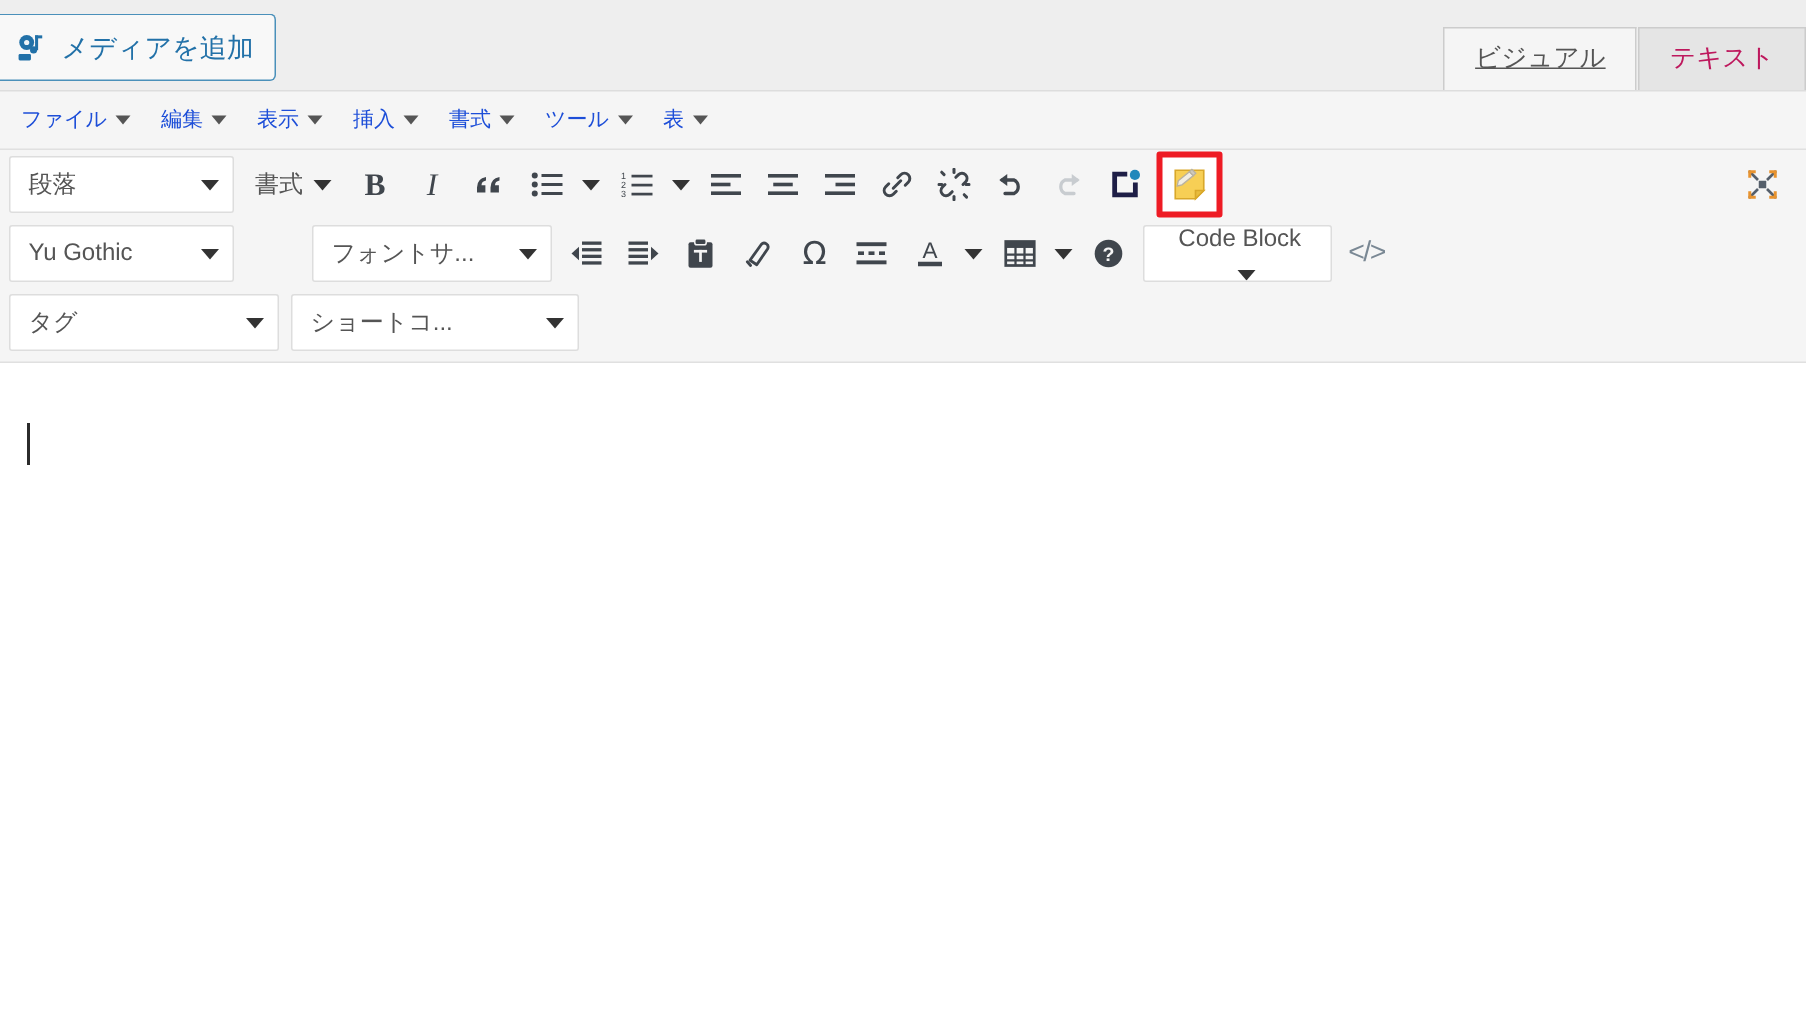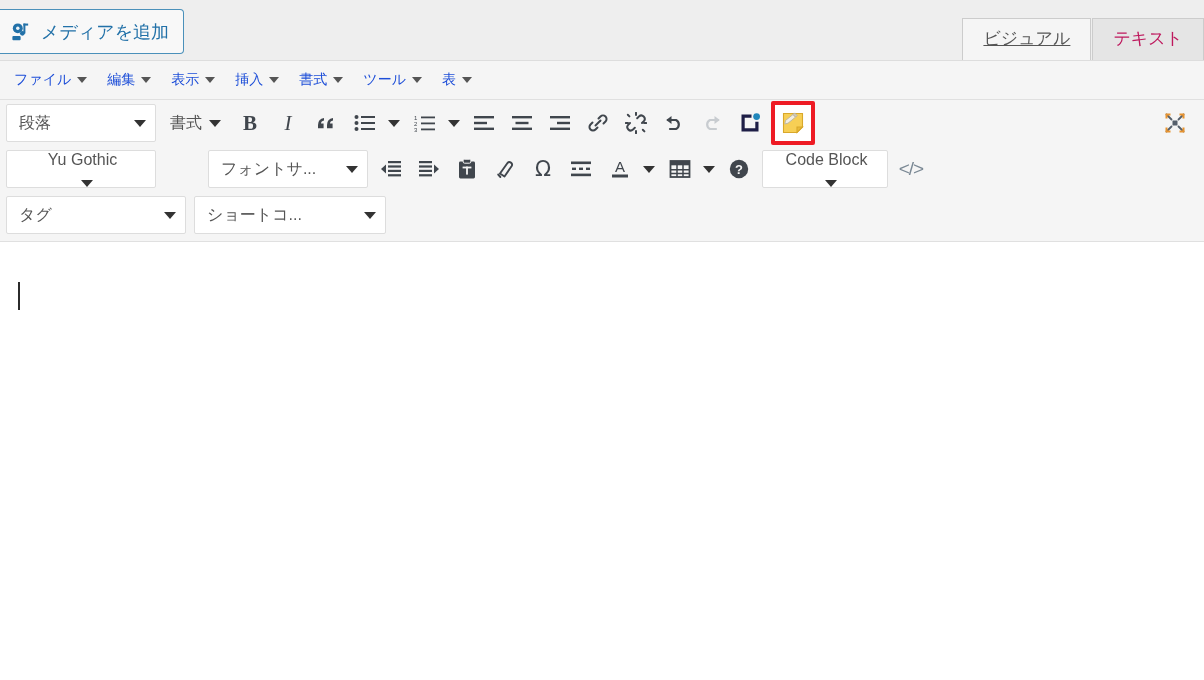--- a/index.html
+++ b/index.html
@@ -127,21 +127,21 @@
     justify-content: space-between;
     padding: 0 9px 0 12px;
     margin: 0 4px;
     font-size: 16px;
     color: #555;
     cursor: pointer;
     white-space: nowrap;
     overflow: hidden;
   }
   .lb-paragraph { width: 150px; }
-  .lb-font { width: 150px; flex-direction: column; }
+  .lb-font { width: 150px; }
   .lb-fontsize { width: 160px; margin-left: 48px; }
   .lb-tag { width: 180px; }
   .lb-shortcode { width: 192px; }
   .lb-codeblock { width: 126px; flex-direction: column; }
   .mce-listbox .tri { margin-left: 8px; flex: none; }
 
   .txt-btn {
     display: flex; align-items: center; gap: 7px;
     padding: 5px 8px;
     font-size: 16px; color: #555;

